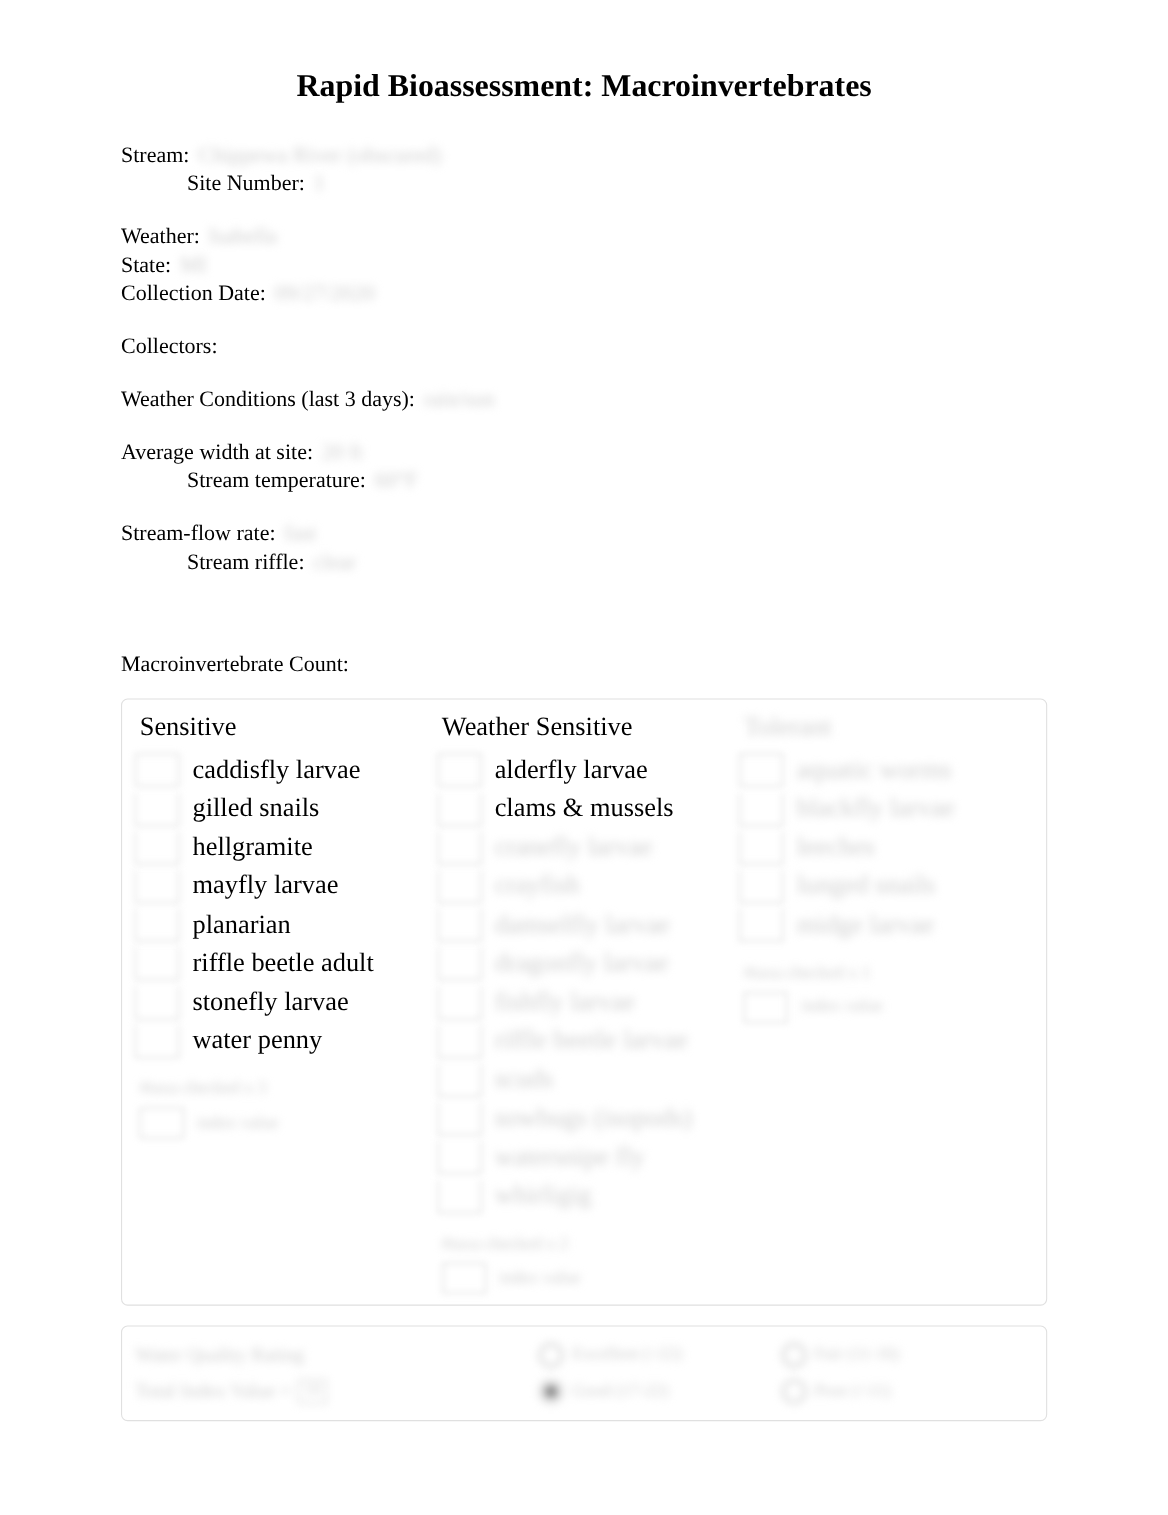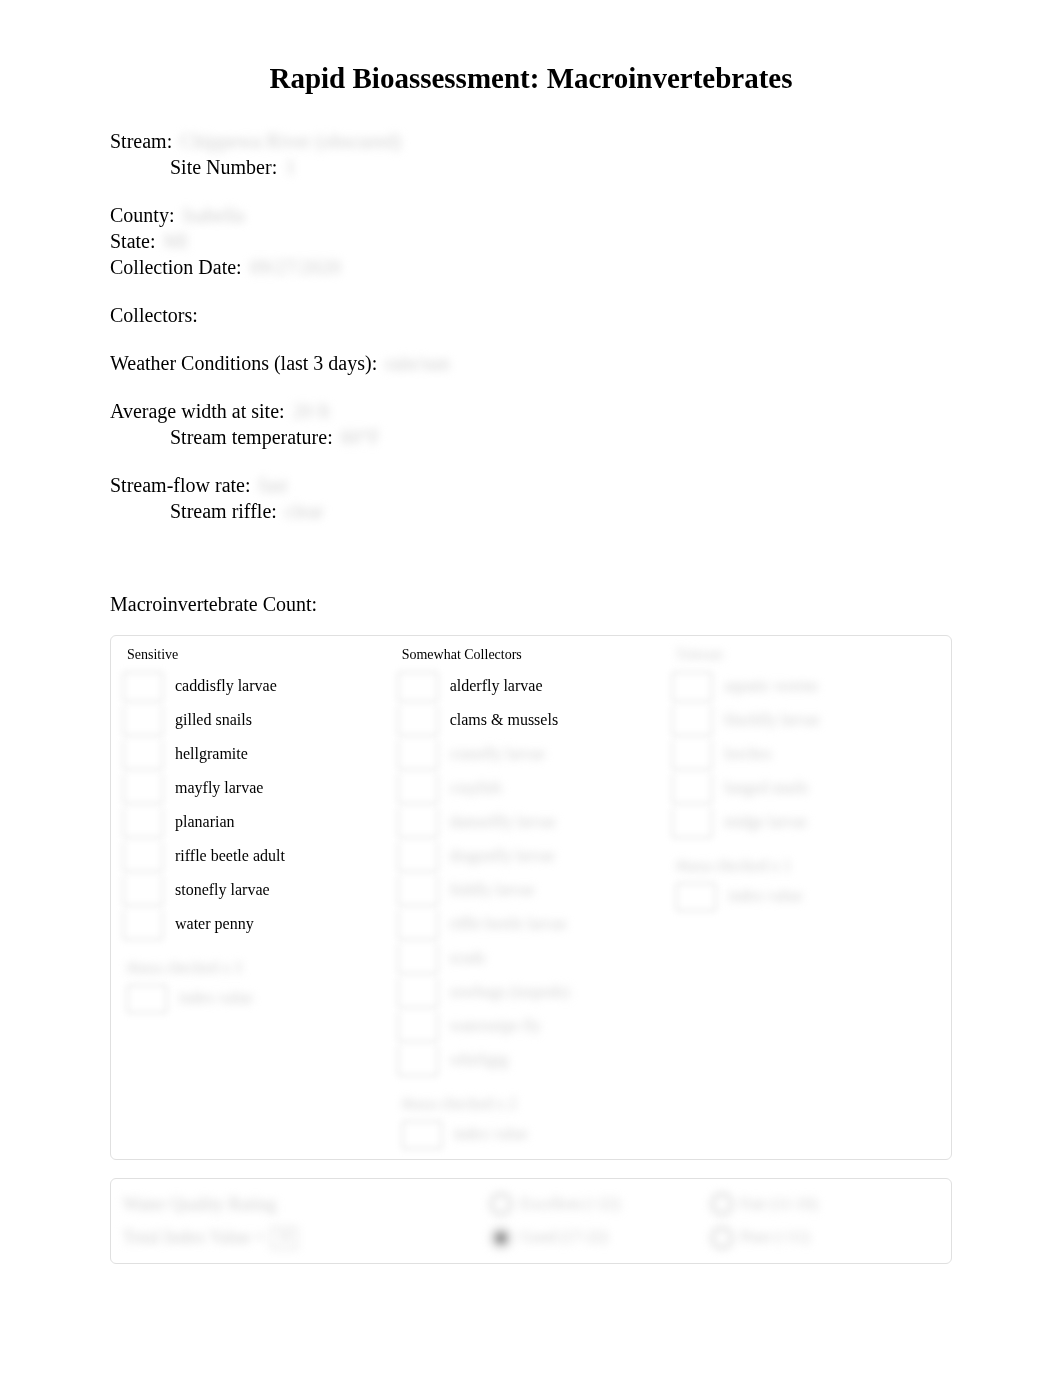--- a/index.html
+++ b/index.html
@@ -60,21 +60,21 @@
       border-radius: 6px;
       display: flex;
       padding: 10px 8px 10px 8px;
     }
     .count-col {
       flex: 1 1 33.3%;
       padding: 0 4px;
     }
     .count-col + .count-col { margin-left: 0; }
     .col-header {
-      font-size: 14px;
+      font-size: 24px;
       margin-bottom: 8px;
       padding-left: 4px;
     }
     .col-header.blurred {
       color: #d0d0d0;
       filter: blur(4px);
     }
     .species-row {
       display: flex;
       align-items: center;
@@ -91,21 +91,21 @@
       text-align: center;
       font-size: 14px;
       color: #d8d8d8;
       filter: blur(3px);
       display: flex;
       align-items: center;
       justify-content: center;
     }
     .species-row:first-of-type .species-count { border-top: 1px solid #d0d0d0; }
     .species-name {
-      font-size: 16px;
+      font-size: 24px;
     }
     .species-name.blurred {
       color: #d0d0d0;
       filter: blur(4px);
     }
     .calc-row {
       margin-top: 18px;
       font-size: 16px;
       color: #d0d0d0;
       filter: blur(4px);
@@ -200,21 +200,21 @@
         <span class="field-value">Chippewa River (obscured)</span>
       </div>
       <div class="col-half-right" style="justify-content:flex-start; padding-left:60px;">
         <span class="field-label">Site Number:</span>
         <span class="field-value">1</span>
       </div>
     </div>
 
     <div class="header-row">
       <div class="col-left">
-        <span class="field-label">County:</span>
+        <span class="field-label">Weather:</span>
         <span class="field-value">Isabella</span>
       </div>
       <div class="col-mid">
         <span class="field-label">State:</span>
         <span class="field-value">MI</span>
       </div>
       <div class="col-right">
         <span class="field-label">Collection Date:</span>
         <span class="field-value" style="margin-left:auto;">09/27/2020</span>
       </div>
@@ -299,21 +299,21 @@
           </div>
         </div>
       <div class="calc-row">#taxa checked x 3</div>
       <div class="index-row">
         <div class="index-box"></div>
         <span class="index-label">index value</span>
       </div>
     </div>
 
     <div class="count-col">
-      <div class="col-header">Somewhat Collectors</div>
+      <div class="col-header">Weather Sensitive</div>
       <div id="list-somewhat">
           <div class="species-row">
             <div class="species-count" style="border-top: 1px solid rgb(208, 208, 208);"></div>
             <div class="species-name">alderfly larvae</div>
           </div>
           <div class="species-row">
             <div class="species-count"></div>
             <div class="species-name">clams &amp; mussels</div>
           </div>
           <div class="species-row">

